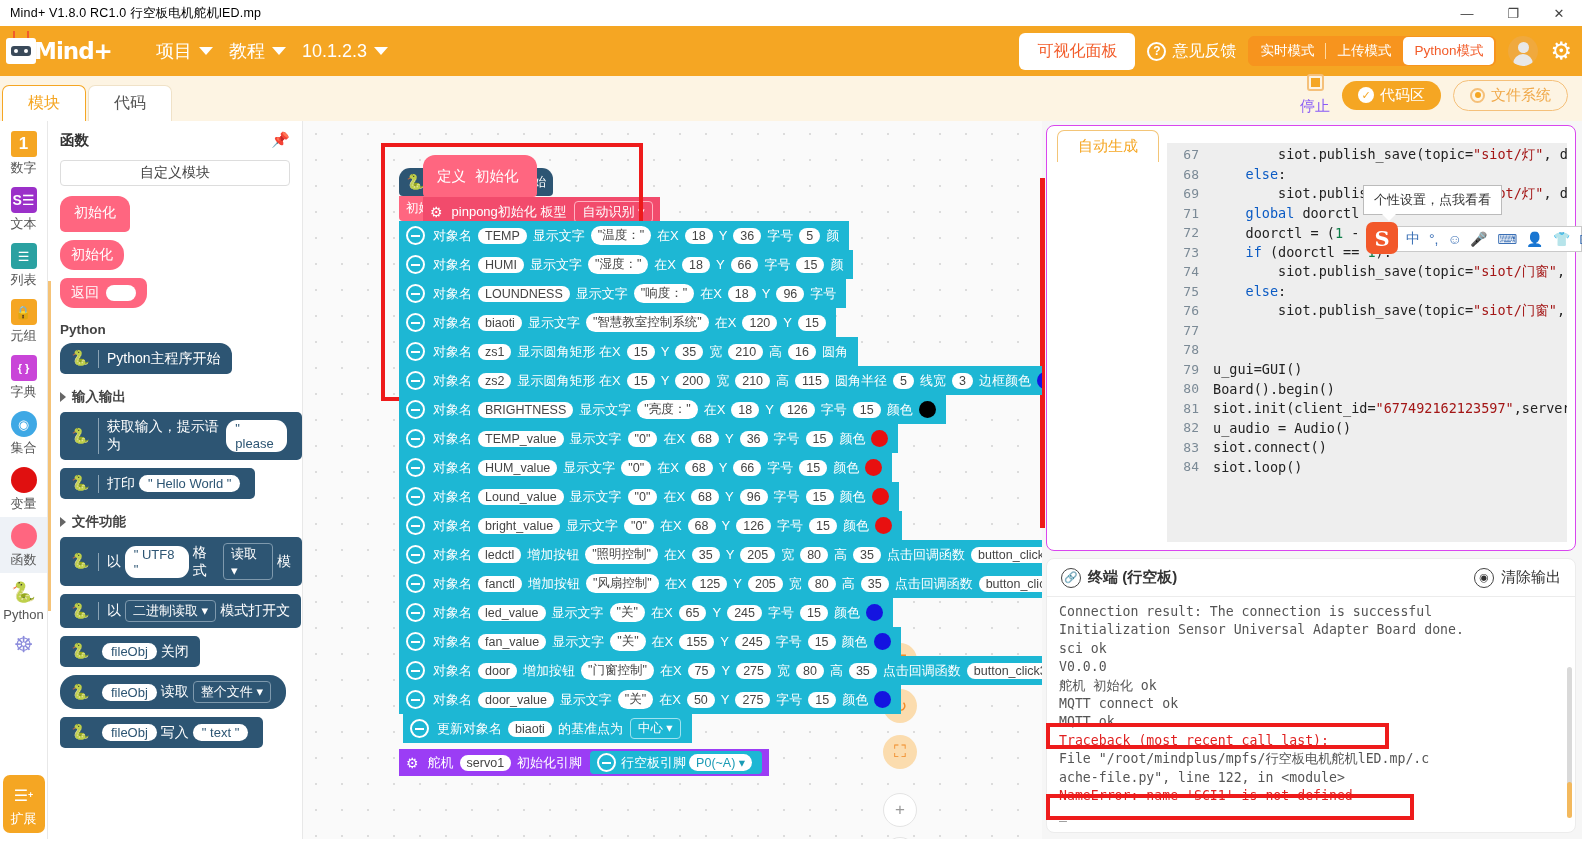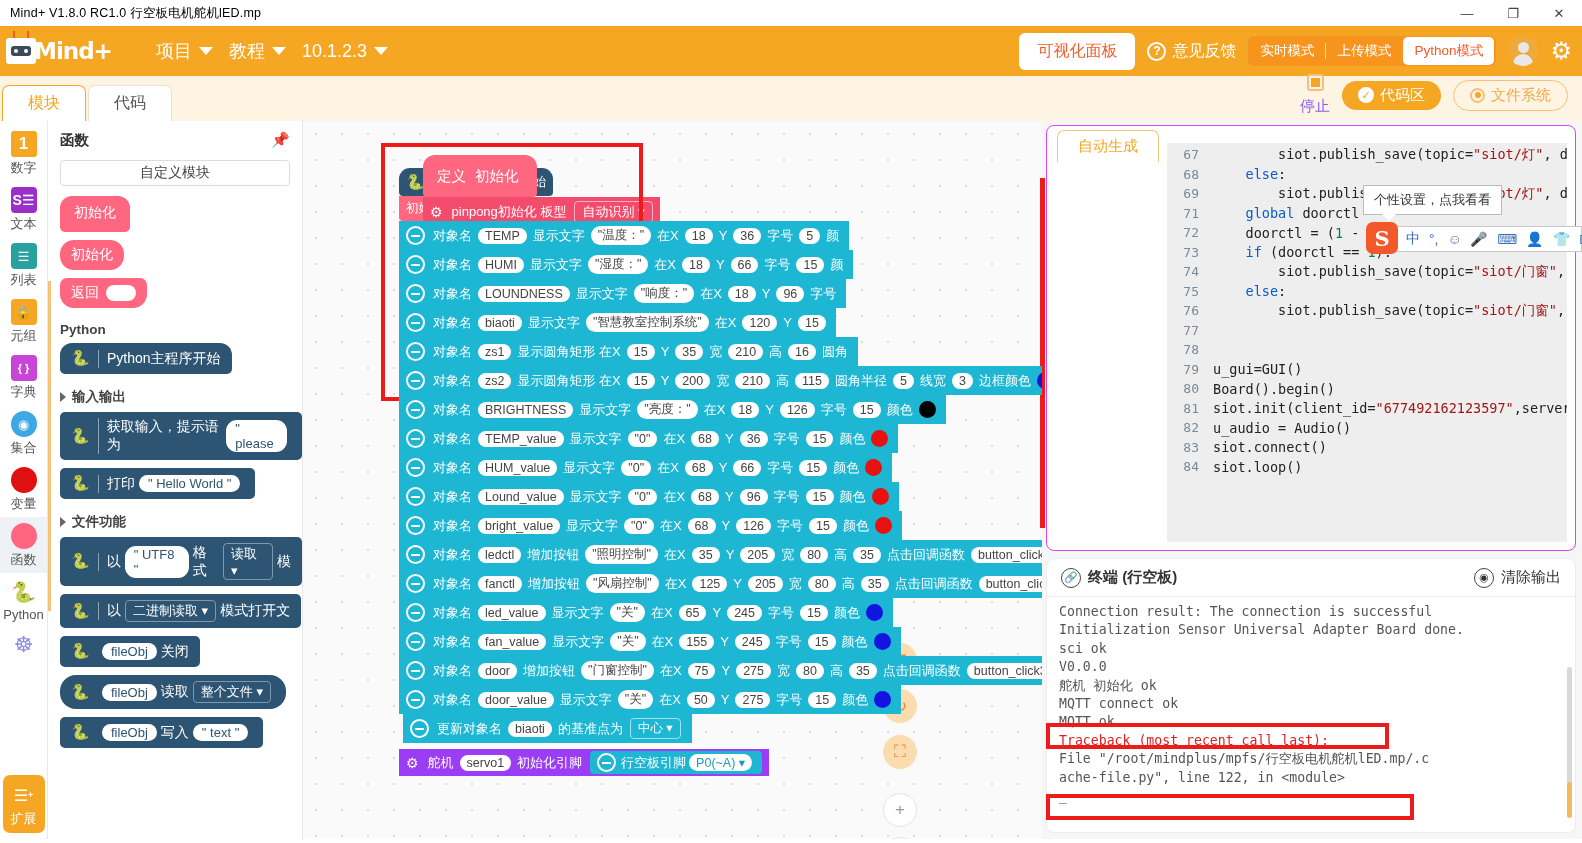--- a/index.html
+++ b/index.html
@@ -843,20 +843,21 @@
             <div>Connection result: The connection is successful</div>
             <div>Initialization Sensor Universal Adapter Board done.</div>
             <div>sci ok</div>
             <div>V0.0.0</div>
             <div>舵机 初始化 ok</div>
             <div>MQTT connect ok</div>
             <div>MQTT ok</div>
             <div class="err">Traceback (most recent call last):</div>
             <div>  File "/root/mindplus/mpfs/行空板电机舵机lED.mp/.c</div>
             <div>ache-file.py", line 122, in &lt;module&gt;</div>
+            <div class="err">NameError: name 'SCI1' is not defined</div>
             <div>_</div>
           </div>
         <div id="term-scroll"></div>
         <div id="term-scroll2"></div>
       </div>
     </div>
   </div>
 </div>
 
 <div class="redbox" style="position:absolute;left:1040px;top:178px;width:5px;height:350px;border:none;background:#ee1b1b;"></div>

